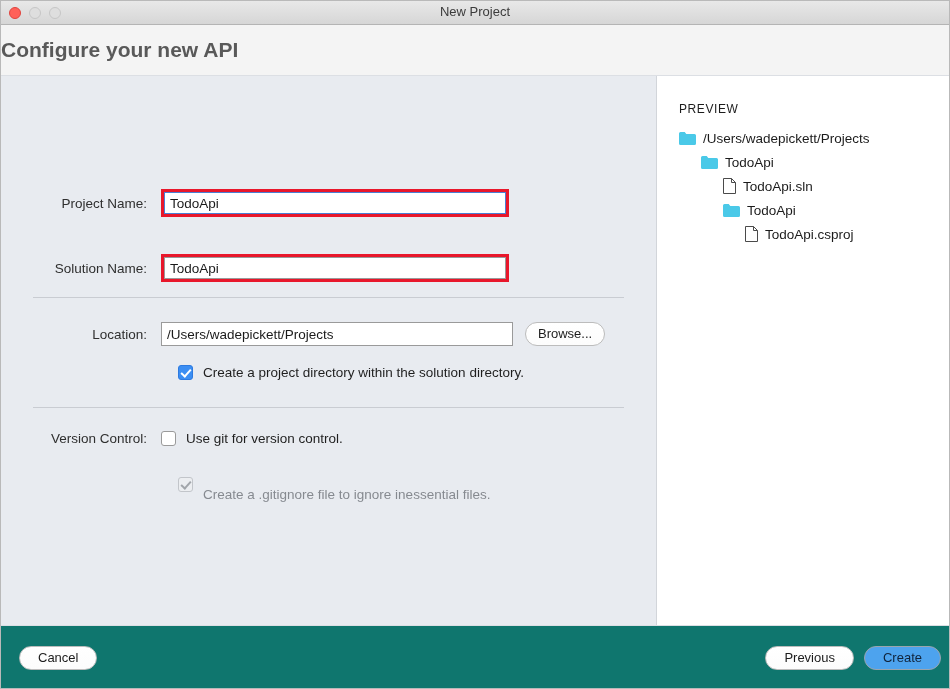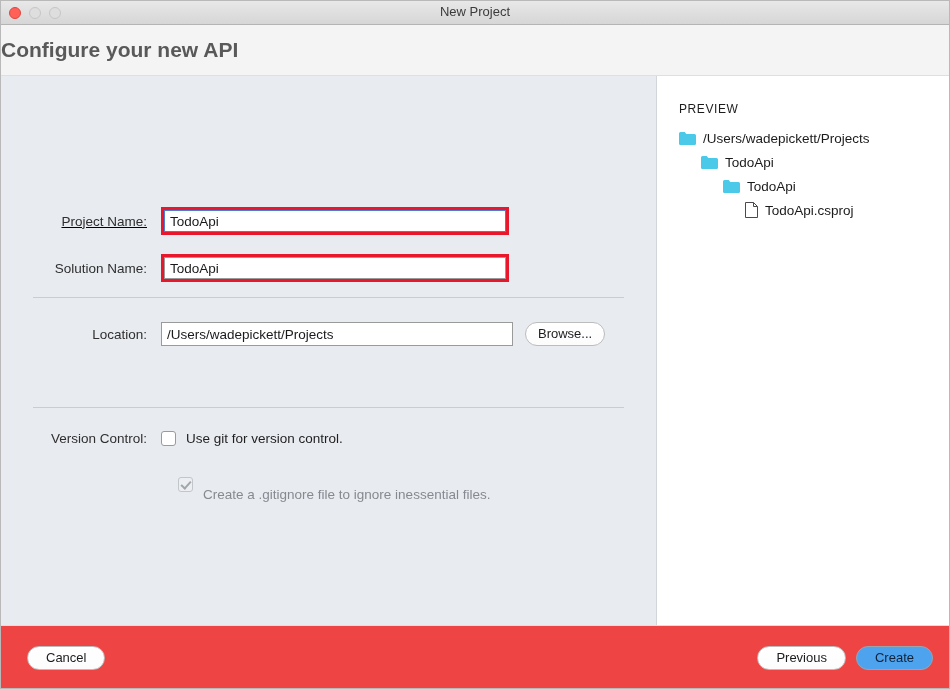--- a/index.html
+++ b/index.html
@@ -249,26 +249,26 @@
     width: 13px;
     height: 16px;
     margin-right: 7px;
     flex: 0 0 auto;
   }
   .icon-file svg { display: block; }
 
   
   #footer {
     height: 64px;
-    background: #ef4444;
+    background: #0f766e;
     border-top: 1px solid #dcdfe4;
     box-sizing: border-box;
     display: flex;
     align-items: center;
-    padding: 0 16px;
+    padding: 0 8px;
   }
   #footer .spacer { flex: 1; }
   #footer .btn { margin-left: 10px; }
 </style>
 </head>
 <body>
 
 <div id="window">
 
   <div id="titlebar">
@@ -281,21 +281,21 @@
   </div>
 
   <div id="header">
     <h1>Configure your new API</h1>
   </div>
 
   <div id="body">
 
     <div id="left-pane">
 
-      <div class="form-row" style="left:14px; top:131px;text-decoration:underline;">
+      <div class="form-row" style="left:14px; top:113px;">
         <div class="field-label">Project Name:</div>
         <div class="redbox">
           <input class="txtinput focused" type="text" value="TodoApi" style="">
         </div>
       </div>
 
       <div class="form-row" style="left:14px; top:178px;">
         <div class="field-label">Solution Name:</div>
         <div class="redbox">
           <input class="txtinput" type="text" value="TodoApi" style="">
@@ -303,20 +303,24 @@
       </div>
 
       <div class="sep" style="top:221px;"></div>
 
       <div class="form-row" style="left:14px; top:246px;">
         <div class="field-label">Location:</div>
         <input class="txtinput location" type="text" value="/Users/wadepickett/Projects" style="">
         <button class="btn" style="margin-left:12px;">Browse...</button>
       </div>
 
+      <div class="check-row" style="left:177px; top:289px;">
+        <div class="cbox on"></div>
+        <div class="check-label">Create a project directory within the solution directory.</div>
+      </div>
 
       <div class="sep" style="top:331px;"></div>
 
       <div class="check-row" style="left:14px; top:355px;">
         <div class="field-label">Version Control:</div>
         <div class="cbox off"></div>
         <div class="check-label">Use git for version control.</div>
       </div>
 
       <div class="check-row" style="left:177px; top:391px;">
@@ -339,20 +343,29 @@
           </div>
           <div class="tree-row" style="padding-left: 22px;">
             <span class="icon-folder">
               <svg width="17" height="13" viewBox="0 0 17 13">
                 <path d="M0 1.5A1.5 1.5 0 0 1 1.5 0h4.2l1.6 2H15.5A1.5 1.5 0 0 1 17 3.5v8A1.5 1.5 0 0 1 15.5 13h-14A1.5 1.5 0 0 1 0 11.5z" fill="#4ac9e8"></path>
               </svg>
             </span>
             <span class="tree-label">TodoApi</span>
           </div>
           <div class="tree-row" style="padding-left: 44px;">
+            <span class="icon-file">
+              <svg width="13" height="16" viewBox="0 0 13 16">
+                <path d="M0.5 0.5h8l4 4v11h-12z" fill="#ffffff" stroke="#4a4a4a" stroke-width="1"></path>
+                <path d="M8.5 0.5v4h4" fill="none" stroke="#4a4a4a" stroke-width="1"></path>
+              </svg>
+            </span>
+            <span class="tree-label">TodoApi.sln</span>
+          </div>
+          <div class="tree-row" style="padding-left: 44px;">
             <span class="icon-folder">
               <svg width="17" height="13" viewBox="0 0 17 13">
                 <path d="M0 1.5A1.5 1.5 0 0 1 1.5 0h4.2l1.6 2H15.5A1.5 1.5 0 0 1 17 3.5v8A1.5 1.5 0 0 1 15.5 13h-14A1.5 1.5 0 0 1 0 11.5z" fill="#4ac9e8"></path>
               </svg>
             </span>
             <span class="tree-label">TodoApi</span>
           </div>
           <div class="tree-row" style="padding-left: 66px;">
             <span class="icon-file">
               <svg width="13" height="16" viewBox="0 0 13 16">

